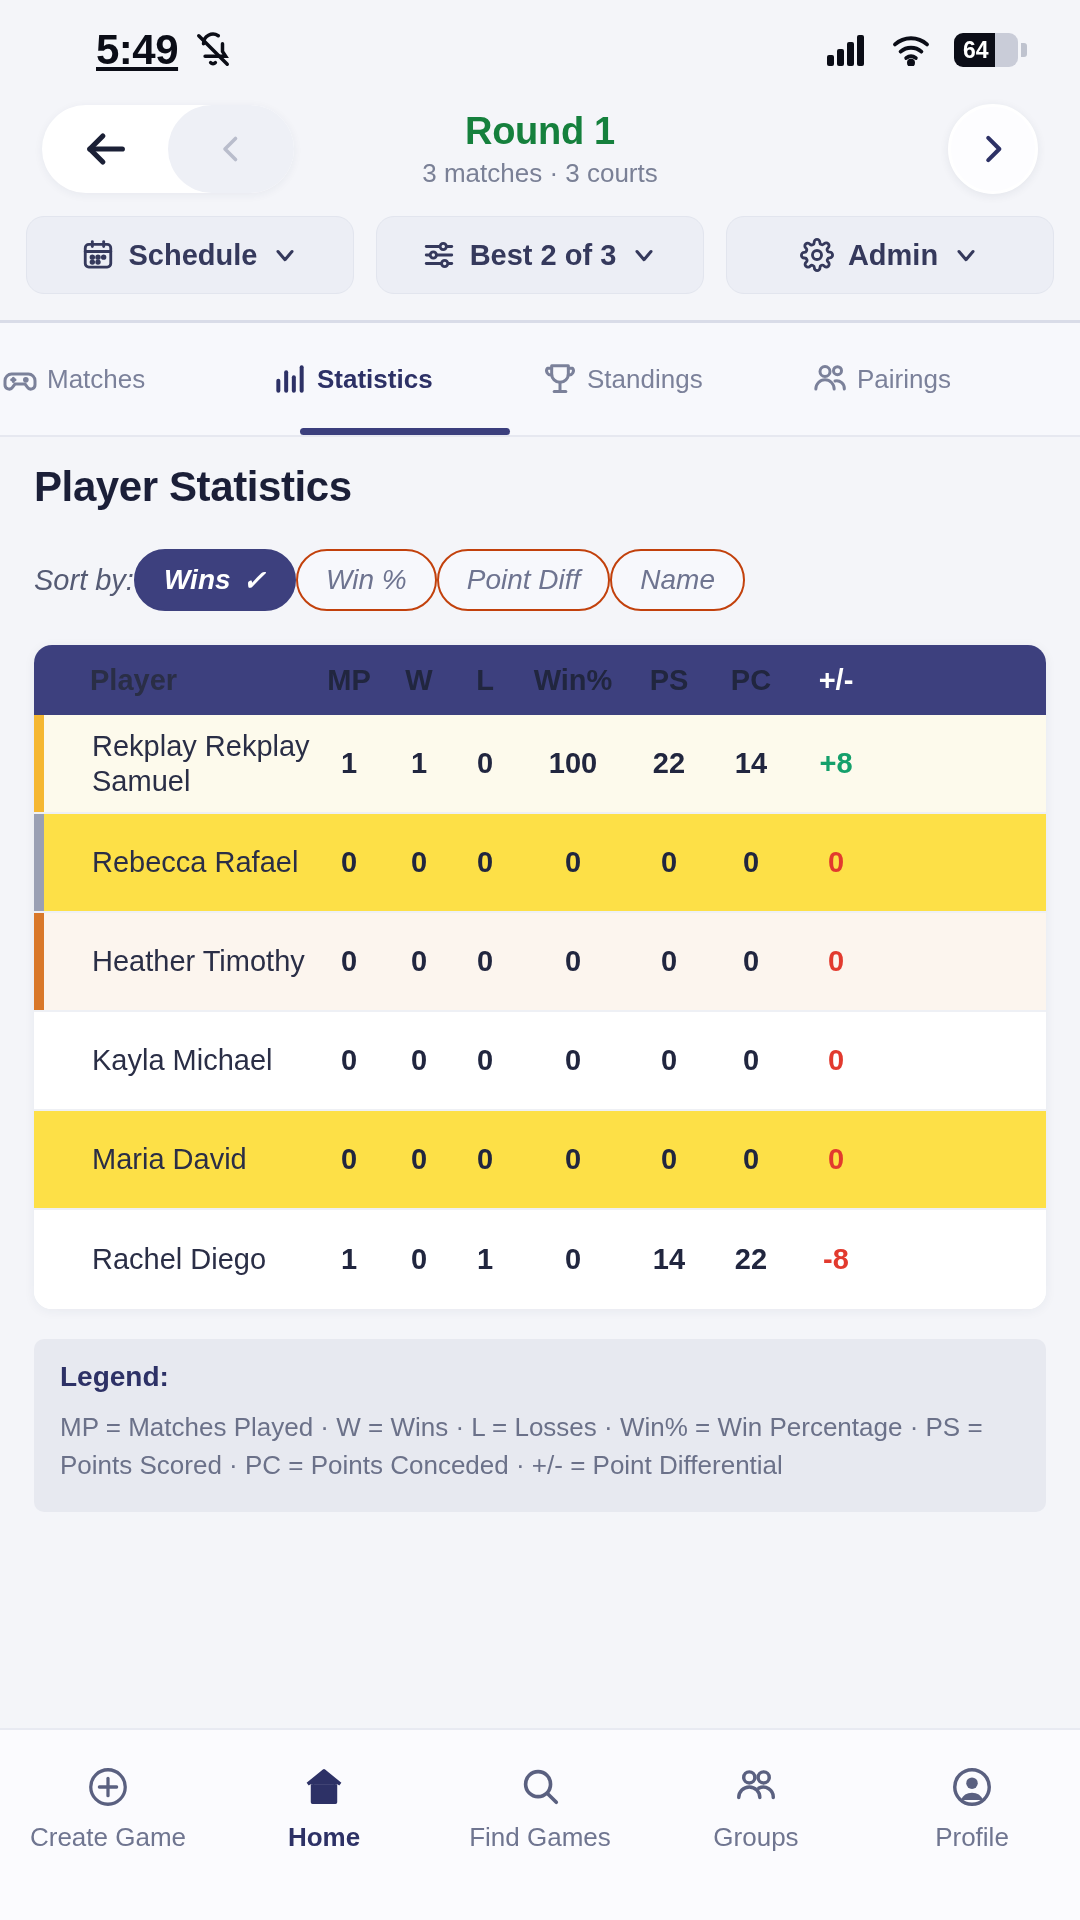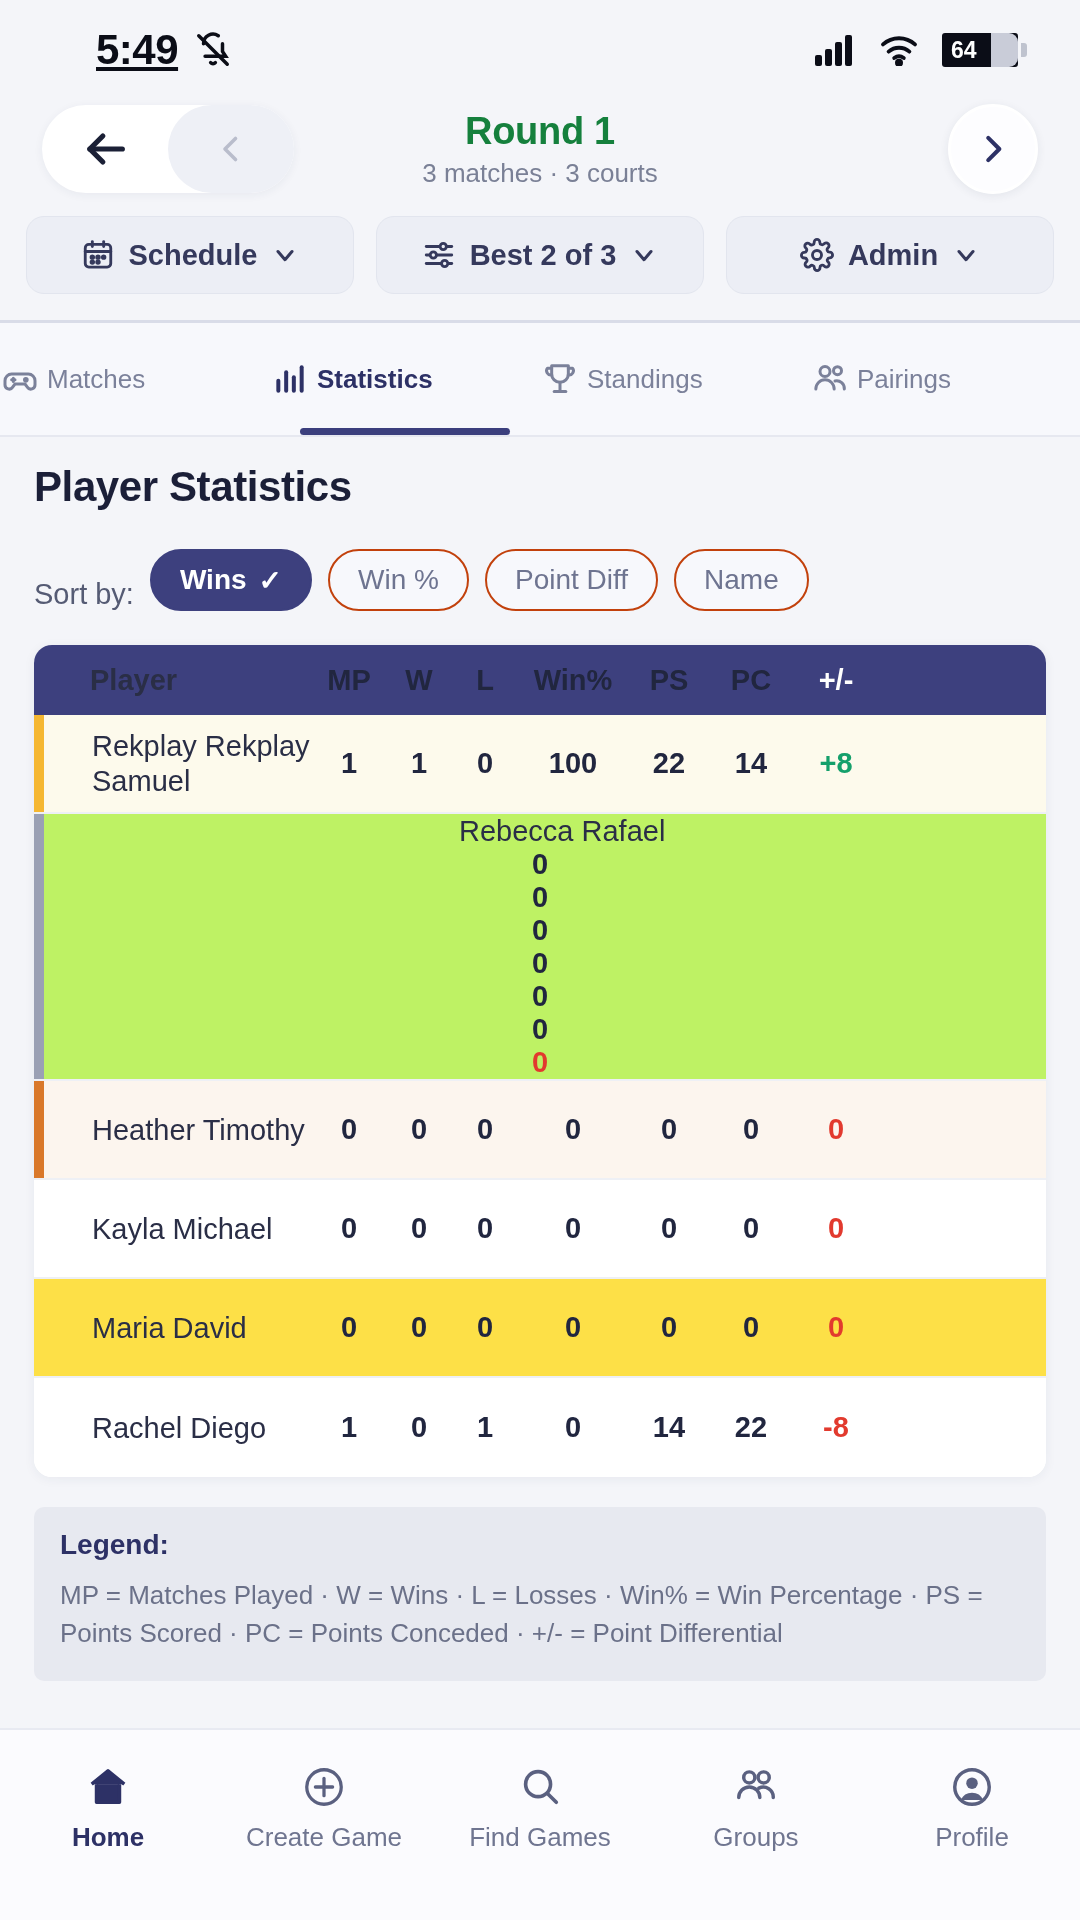--- a/index.html
+++ b/index.html
@@ -14,21 +14,21 @@
 
   
   .statusbar{
     height:100px; display:flex; align-items:center;
     justify-content:space-between; padding:0 62px 0 96px;
   }
   .sb-left{ display:flex; align-items:center; gap:16px; }
   .sb-time{ font-size:42px; font-weight:700; color:#0b0d17; letter-spacing:-0.5px;text-decoration:underline;}
   .sb-right{ display:flex; align-items:center; gap:22px; }
   .battery{
-    width:76px; height:34px; border-radius:3px; background:#0b0d17;
+    width:64px; height:34px; border-radius:16px; background:#0b0d17;
     position:relative; display:flex; align-items:center; justify-content:flex-start;
   }
   .battery::after{
     content:""; position:absolute; right:-9px; top:10px;
     width:6px; height:14px; border-radius:0 3px 3px 0; background:#bfc3cf;
   }
   .battery .fill{ width:64%; height:100%; background:#0b0d17; border-radius:9px;
     position:absolute; left:0; top:0;}
   .battery .ghost{ position:absolute; right:0; top:0; width:36%; height:100%;
     background:#c9ccd8; border-radius:0 9px 9px 0;}
@@ -81,21 +81,21 @@
   .tab.active::after{
     content:""; position:absolute; bottom:0; left:50%; transform:translateX(-50%);
     width:210px; height:7px; background:#3b3f7d; border-radius:4px;
   }
   .tabs-bottom-line{ height:2px; background:#e6e8f0; }
 
   
   .content{ padding:26px 34px 0; }
   .page-title{ font-size:42px; font-weight:700; color:#1b1f38; letter-spacing:-0.4px; }
 
-  .sortrow{ display:flex; align-items:flex-end; gap:16px; margin-top:38px; }
+  .sortrow{ display:flex; align-items:center; margin-top:38px;font-style:italic; }
   .sortlabel{ font-size:29px; color:#555b74; }
   .chip{
     height:62px; padding:0 28px; border-radius:31px; background:#f7f8fc;
     border:2px solid #c2410c; display:flex; align-items:center; gap:12px;
     font-size:28px; color:#6e7490;
   }
   .chip.active{ background:#3d407e; border-color:#3d407e; color:#ffffff; font-weight:600; }
 
   
   .table{
@@ -359,21 +359,21 @@
       <div class="c-player">Rekplay Rekplay Samuel</div>
       <div class="c-num c-mp">1</div>
       <div class="c-num">1</div>
       <div class="c-num">0</div>
       <div class="c-num c-win">100</div>
       <div class="c-num c-ps">22</div>
       <div class="c-num c-pc">14</div>
       <div class="c-diff pos">+8</div>
     </div>
 
-    <div class="row" style="background:#bef264;flex-direction:column;">
+    <div class="row" style="background:#fde047;">
       <div class="accent" style="background:#9aa0b4;"></div>
       <div class="c-player">Rebecca Rafael</div>
       <div class="c-num c-mp">0</div>
       <div class="c-num">0</div>
       <div class="c-num">0</div>
       <div class="c-num c-win">0</div>
       <div class="c-num c-ps">0</div>
       <div class="c-num c-pc">0</div>
       <div class="c-diff zero">0</div>
     </div>
@@ -424,38 +424,38 @@
     </div>
   </div>
 
   <div class="legend">
     <div class="legend-title">Legend:</div>
     <div class="legend-body">MP = Matches Played · W = Wins · L = Losses · Win% = Win Percentage · PS = Points Scored · PC = Points Conceded · +/- = Point Differential</div>
   </div>
 </div>
 
 <div class="bottomnav">
-  <div class="bn active">
-    <span>
-      <svg width="46" height="46" viewBox="0 0 24 24" fill="#2d3166" stroke="#2d3166" stroke-width="1.8" stroke-linejoin="round">
-        <path d="M3.5 10.5 12 3.5l8.5 7"></path>
-          <path d="M6 10.5V20h12v-9.5"></path>
-      </svg>
-    </span>
-    <span>Home</span>
-  </div>
   <div class="bn">
     <span>
       <svg width="46" height="46" viewBox="0 0 24 24" fill="none" stroke="#5a6080" stroke-width="1.7" stroke-linecap="round">
         <circle cx="12" cy="12" r="9"></circle>
           <line x1="12" y1="7.5" x2="12" y2="16.5"></line>
           <line x1="7.5" y1="12" x2="16.5" y2="12"></line>
       </svg>
     </span>
     <span>Create Game</span>
+  </div>
+  <div class="bn active">
+    <span>
+      <svg width="46" height="46" viewBox="0 0 24 24" fill="#2d3166" stroke="#2d3166" stroke-width="1.8" stroke-linejoin="round">
+        <path d="M3.5 10.5 12 3.5l8.5 7"></path>
+          <path d="M6 10.5V20h12v-9.5"></path>
+      </svg>
+    </span>
+    <span>Home</span>
   </div>
   <div class="bn">
     <span>
       <svg width="46" height="46" viewBox="0 0 24 24" fill="none" stroke="#5a6080" stroke-width="1.9" stroke-linecap="round">
         <circle cx="11" cy="10.5" r="6.5"></circle>
           <line x1="16" y1="15.5" x2="20.5" y2="20"></line>
       </svg>
     </span>
     <span>Find Games</span>
   </div>

